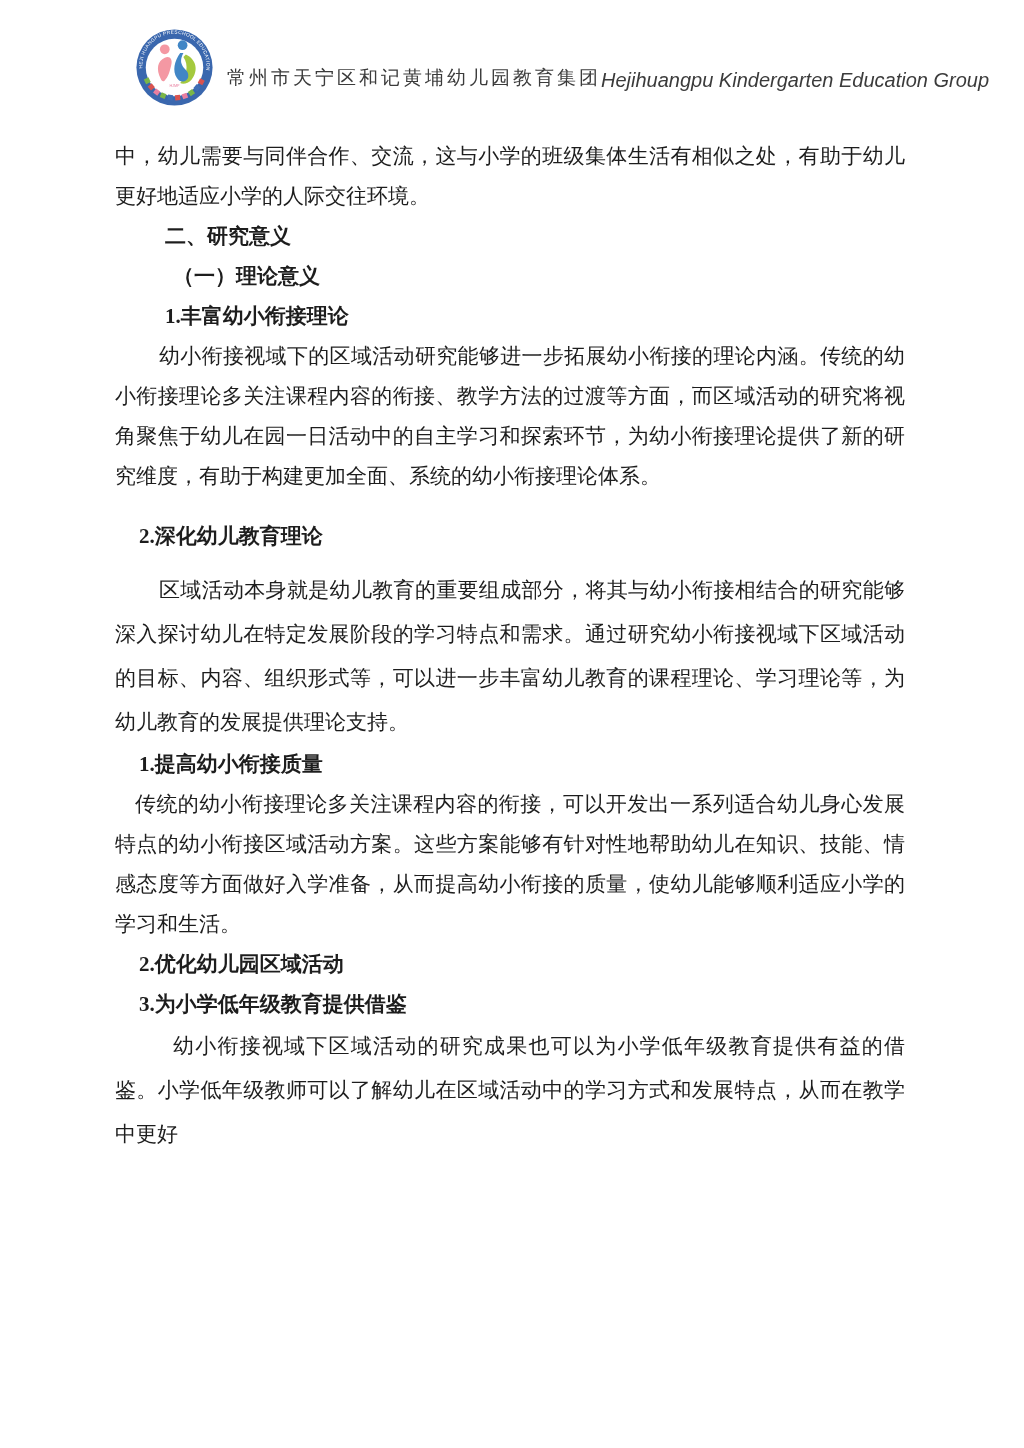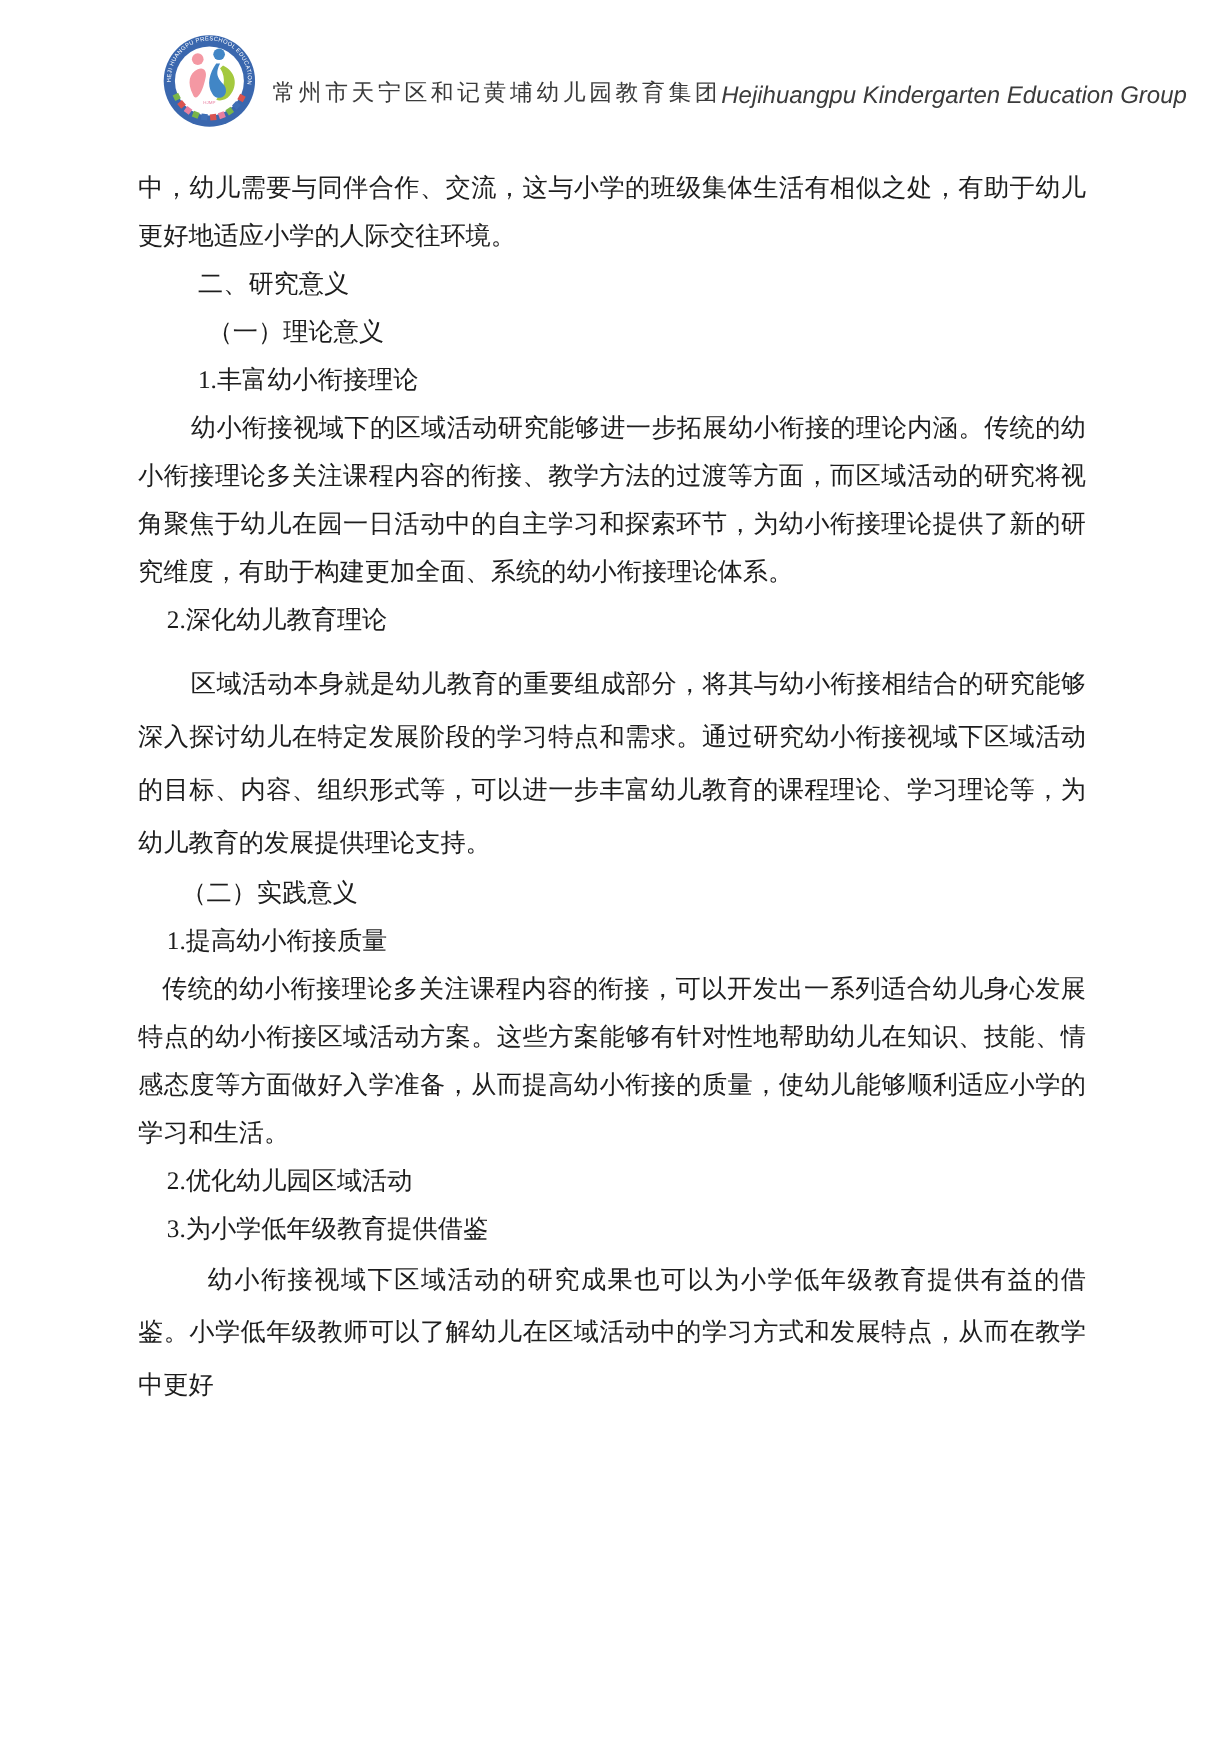--- a/index.html
+++ b/index.html
@@ -43,21 +43,21 @@
   
   .doc{
     position:absolute;
     left:115px;
     top:136px;
     width:790px;
     font-size:21px;
   }
   .blk{margin:0;line-height:40px;text-align:justify;text-align-last:auto;}
   .blk.loose{line-height:44px;}
-  .h{font-weight:normal;}
+  .h{font-weight:bold;}
   
   .p.v-ind0{text-indent:0;}
   .p.v-ind1{text-indent:20px;}
   .p.v-ind2{text-indent:44px;}
   .p.v-ind25{text-indent:58px;}
   
   .h.v-ind1{padding-left:24px;}
   .h.v-ind15{padding-left:36px;}
   .h.v-ind2{padding-left:50px;}
   .h.v-ind25{padding-left:58px;}
@@ -126,23 +126,22 @@
       <div class="org-en">Hejihuangpu Kindergarten Education Group</div>
     </div>
   </div>
 
   <div class="doc" id="doc-body">
       <p class="blk p v-ind0">中，幼儿需要与同伴合作、交流，这与小学的班级集体生活有相似之处，有助于幼儿更好地适应小学的人际交往环境。</p>
       <p class="blk h v-ind2">二、研究意义</p>
       <p class="blk h v-ind25">（一）理论意义</p>
       <p class="blk h v-ind2">1.丰富幼小衔接理论</p>
       <p class="blk p v-ind2">幼小衔接视域下的区域活动研究能够进一步拓展幼小衔接的理论内涵。传统的幼小衔接理论多关注课程内容的衔接、教学方法的过渡等方面，而区域活动的研究将视角聚焦于幼儿在园一日活动中的自主学习和探索环节，为幼小衔接理论提供了新的研究维度，有助于构建更加全面、系统的幼小衔接理论体系。</p>
-      <p class="blk h v-ind1" style="margin-top: 0;">2.深化幼儿教育理论</p>
+      <p class="blk h v-ind1" style="margin-top: 20px;">2.深化幼儿教育理论</p>
       <p class="blk p v-ind2 loose" style="margin-top: 12px;">区域活动本身就是幼儿教育的重要组成部分，将其与幼小衔接相结合的研究能够深入探讨幼儿在特定发展阶段的学习特点和需求。通过研究幼小衔接视域下区域活动的目标、内容、组织形式等，可以进一步丰富幼儿教育的课程理论、学习理论等，为幼儿教育的发展提供理论支持。</p>
-      <p class="blk h v-ind15">（二）实践意义</p>
       <p class="blk h v-ind1">1.提高幼小衔接质量</p>
       <p class="blk p v-ind1">传统的幼小衔接理论多关注课程内容的衔接，可以开发出一系列适合幼儿身心发展特点的幼小衔接区域活动方案。这些方案能够有针对性地帮助幼儿在知识、技能、情感态度等方面做好入学准备，从而提高幼小衔接的质量，使幼儿能够顺利适应小学的学习和生活。</p>
       <p class="blk h v-ind1">2.优化幼儿园区域活动</p>
       <p class="blk h v-ind1">3.为小学低年级教育提供借鉴</p>
       <p class="blk p v-ind25 loose">幼小衔接视域下区域活动的研究成果也可以为小学低年级教育提供有益的借鉴。小学低年级教师可以了解幼儿在区域活动中的学习方式和发展特点，从而在教学中更好</p>
     </div>
 
 </div>
 
 </body></html>

